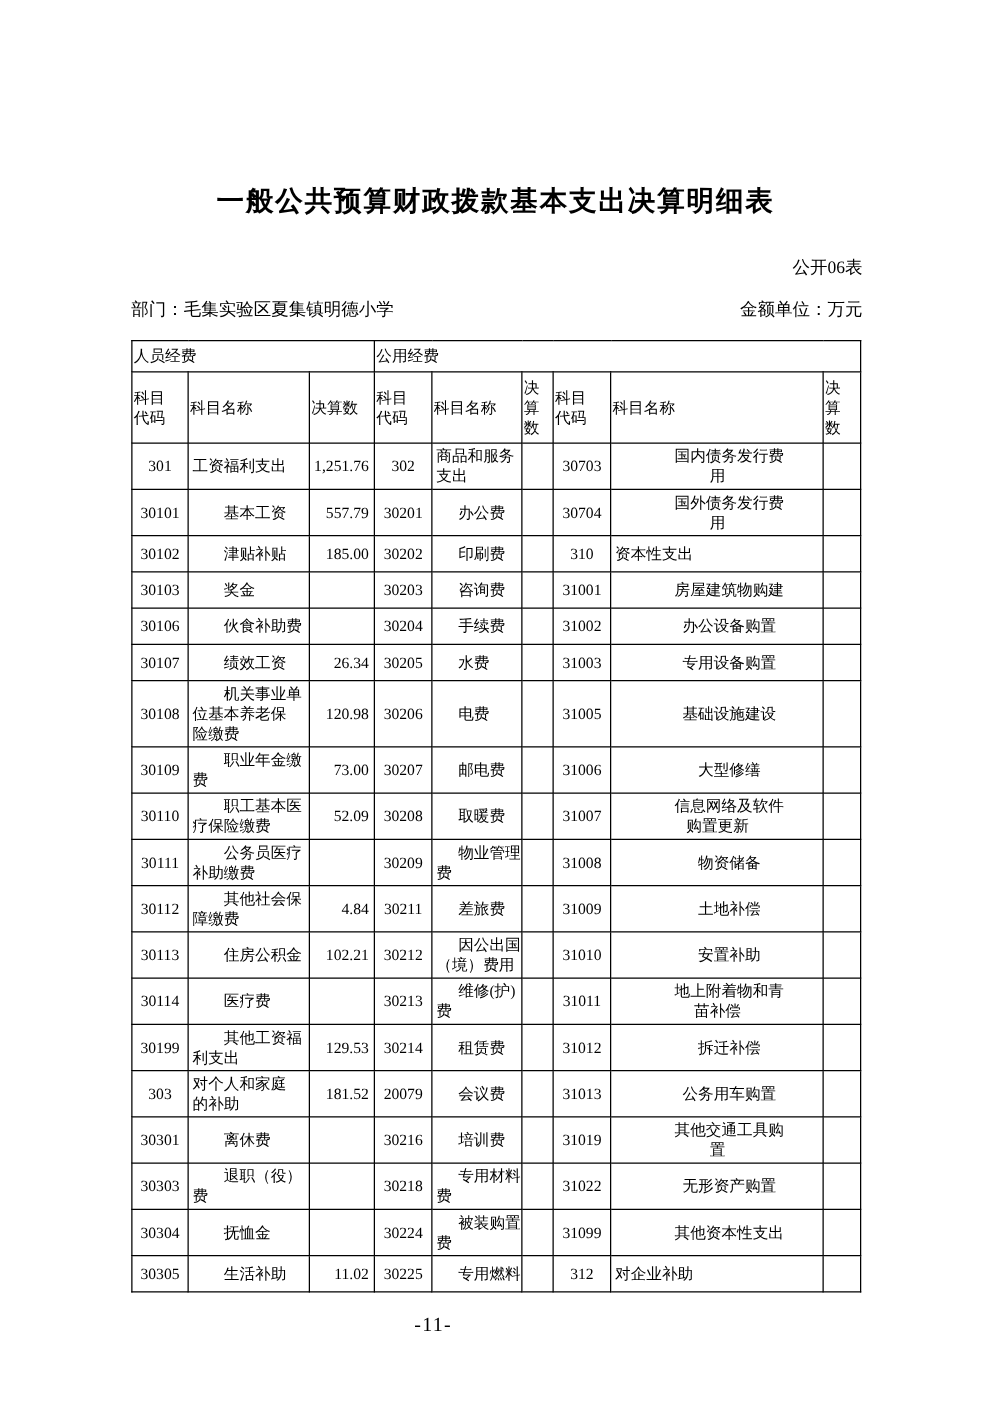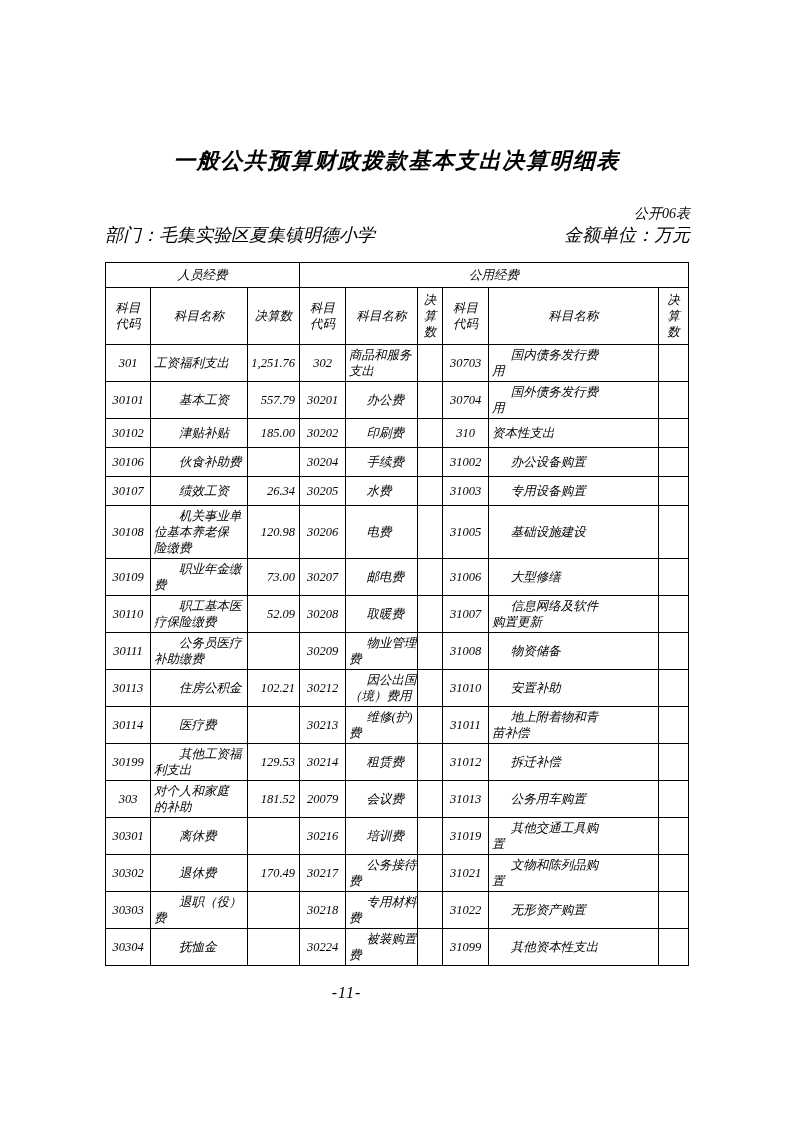--- a/index.html
+++ b/index.html
@@ -3,71 +3,71 @@
 <meta charset="utf-8">
 <style>
   html, body {
     margin: 0; padding: 0;
     background: #ffffff;
     width: 793px; height: 1122px;
     overflow: hidden;
     font-family: "Liberation Serif", "DejaVu Serif", serif;
     color: #000;
   }
-  .page { position: relative; width: 793px; height: 808px; font-style: italic; }
+  .page { position: relative; width: 793px; height: 808px; }
   .title {
     margin: 0; padding-top: 146px;
     text-align: center;
     font-size: 22px; font-weight: bold;
     letter-spacing: 1.5px;
     line-height: 30px;
   }
   .pub-no {
     margin: 29px 103px 0 0;
     text-align: right;
     font-size: 14px;
   }
   .meta {
-    margin: 0 103px 0 105px;
+    margin: 16px 103px 0 105px;
     display: flex;
     justify-content: space-between;
-    font-size: 18px;
+    font-size: 14px;
   }
   table.budget {
     margin: 15px 0 0 105px;
     width: 583px;
     border-collapse: collapse;
     table-layout: fixed;
   }
   .budget th, .budget td {
     border: 1px solid #000;
     font-size: 12.5px;
     font-weight: normal;
     line-height: 1.28;
     vertical-align: middle;
     word-break: keep-all;
     overflow: hidden;
   }
   .budget th {
-    text-align: center;
+    text-align: left;
     white-space: pre-line;
     padding: 2px 1px;
   }
   .budget th.group { height: 20px; }
   .budget th.colh  { padding: 4px 1px; }
   .budget td { height: 24px; }
   .budget td.code { text-align: center; padding: 2px 1px; }
   .budget td.name {
     text-align: left;
     white-space: pre-line;
     padding: 2px 2px 2px 3px;
   }
   .budget td.name.ind1 { text-indent: 2em; }
   .budget td.name.ind2 { text-indent: 1.4em; }
-  .budget td.name.ind3 { text-indent: 1.5em; }
+  .budget td.name.ind3 { text-indent: 1.5em; text-align: center; }
   .budget td.val {
     text-align: right;
     padding: 2px 4px 2px 1px;
   }
   .page-num {
     margin: 18px 100px 0 0;
     text-align: center;
     font-size: 16px;
     letter-spacing: 1px;
   }
@@ -153,20 +153,31 @@
           <td class="name ind1">津贴补贴</td>
           <td class="val">185.00</td>
           <td class="code">30202</td>
           <td class="name ind2">印刷费</td>
           <td class="val"></td>
           <td class="code">310</td>
           <td class="name">资本性支出</td>
           <td class="val"></td>
         </tr>
         <tr>
+          <td class="code">30103</td>
+          <td class="name ind1">奖金</td>
+          <td class="val"></td>
+          <td class="code">30203</td>
+          <td class="name ind2">咨询费</td>
+          <td class="val"></td>
+          <td class="code">31001</td>
+          <td class="name ind3">房屋建筑物购建</td>
+          <td class="val"></td>
+        </tr>
+        <tr>
           <td class="code">30106</td>
           <td class="name ind1">伙食补助费</td>
           <td class="val"></td>
           <td class="code">30204</td>
           <td class="name ind2">手续费</td>
           <td class="val"></td>
           <td class="code">31002</td>
           <td class="name ind3">办公设备购置</td>
           <td class="val"></td>
         </tr>
@@ -226,20 +237,32 @@
           <td class="val"></td>
           <td class="code">30209</td>
           <td class="name ind2">物业管理
 费</td>
           <td class="val"></td>
           <td class="code">31008</td>
           <td class="name ind3">物资储备</td>
           <td class="val"></td>
         </tr>
         <tr>
+          <td class="code">30112</td>
+          <td class="name ind1">其他社会保
+障缴费</td>
+          <td class="val">4.84</td>
+          <td class="code">30211</td>
+          <td class="name ind2">差旅费</td>
+          <td class="val"></td>
+          <td class="code">31009</td>
+          <td class="name ind3">土地补偿</td>
+          <td class="val"></td>
+        </tr>
+        <tr>
           <td class="code">30113</td>
           <td class="name ind1">住房公积金</td>
           <td class="val">102.21</td>
           <td class="code">30212</td>
           <td class="name ind2">因公出国
 （境）费用</td>
           <td class="val"></td>
           <td class="code">31010</td>
           <td class="name ind3">安置补助</td>
           <td class="val"></td>
@@ -287,33 +310,20 @@
           <td class="val"></td>
           <td class="code">30216</td>
           <td class="name ind2">培训费</td>
           <td class="val"></td>
           <td class="code">31019</td>
           <td class="name ind3">其他交通工具购
 置</td>
           <td class="val"></td>
         </tr>
         <tr>
-          <td class="code">30302</td>
-          <td class="name ind1">退休费</td>
-          <td class="val">170.49</td>
-          <td class="code">30217</td>
-          <td class="name ind2">公务接待
-费</td>
-          <td class="val"></td>
-          <td class="code">31021</td>
-          <td class="name ind3">文物和陈列品购
-置</td>
-          <td class="val"></td>
-        </tr>
-        <tr>
           <td class="code">30303</td>
           <td class="name ind1">退职（役）
 费</td>
           <td class="val"></td>
           <td class="code">30218</td>
           <td class="name ind2">专用材料
 费</td>
           <td class="val"></td>
           <td class="code">31022</td>
           <td class="name ind3">无形资产购置</td>
@@ -324,18 +334,29 @@
           <td class="name ind1">抚恤金</td>
           <td class="val"></td>
           <td class="code">30224</td>
           <td class="name ind2">被装购置
 费</td>
           <td class="val"></td>
           <td class="code">31099</td>
           <td class="name ind3">其他资本性支出</td>
           <td class="val"></td>
         </tr>
+        <tr>
+          <td class="code">30305</td>
+          <td class="name ind1">生活补助</td>
+          <td class="val">11.02</td>
+          <td class="code">30225</td>
+          <td class="name ind2">专用燃料</td>
+          <td class="val"></td>
+          <td class="code">312</td>
+          <td class="name">对企业补助</td>
+          <td class="val"></td>
+        </tr>
       </tbody>
   </table>
 
   <div class="page-num">-11-</div>
 
 </div>
 
 </body></html>

